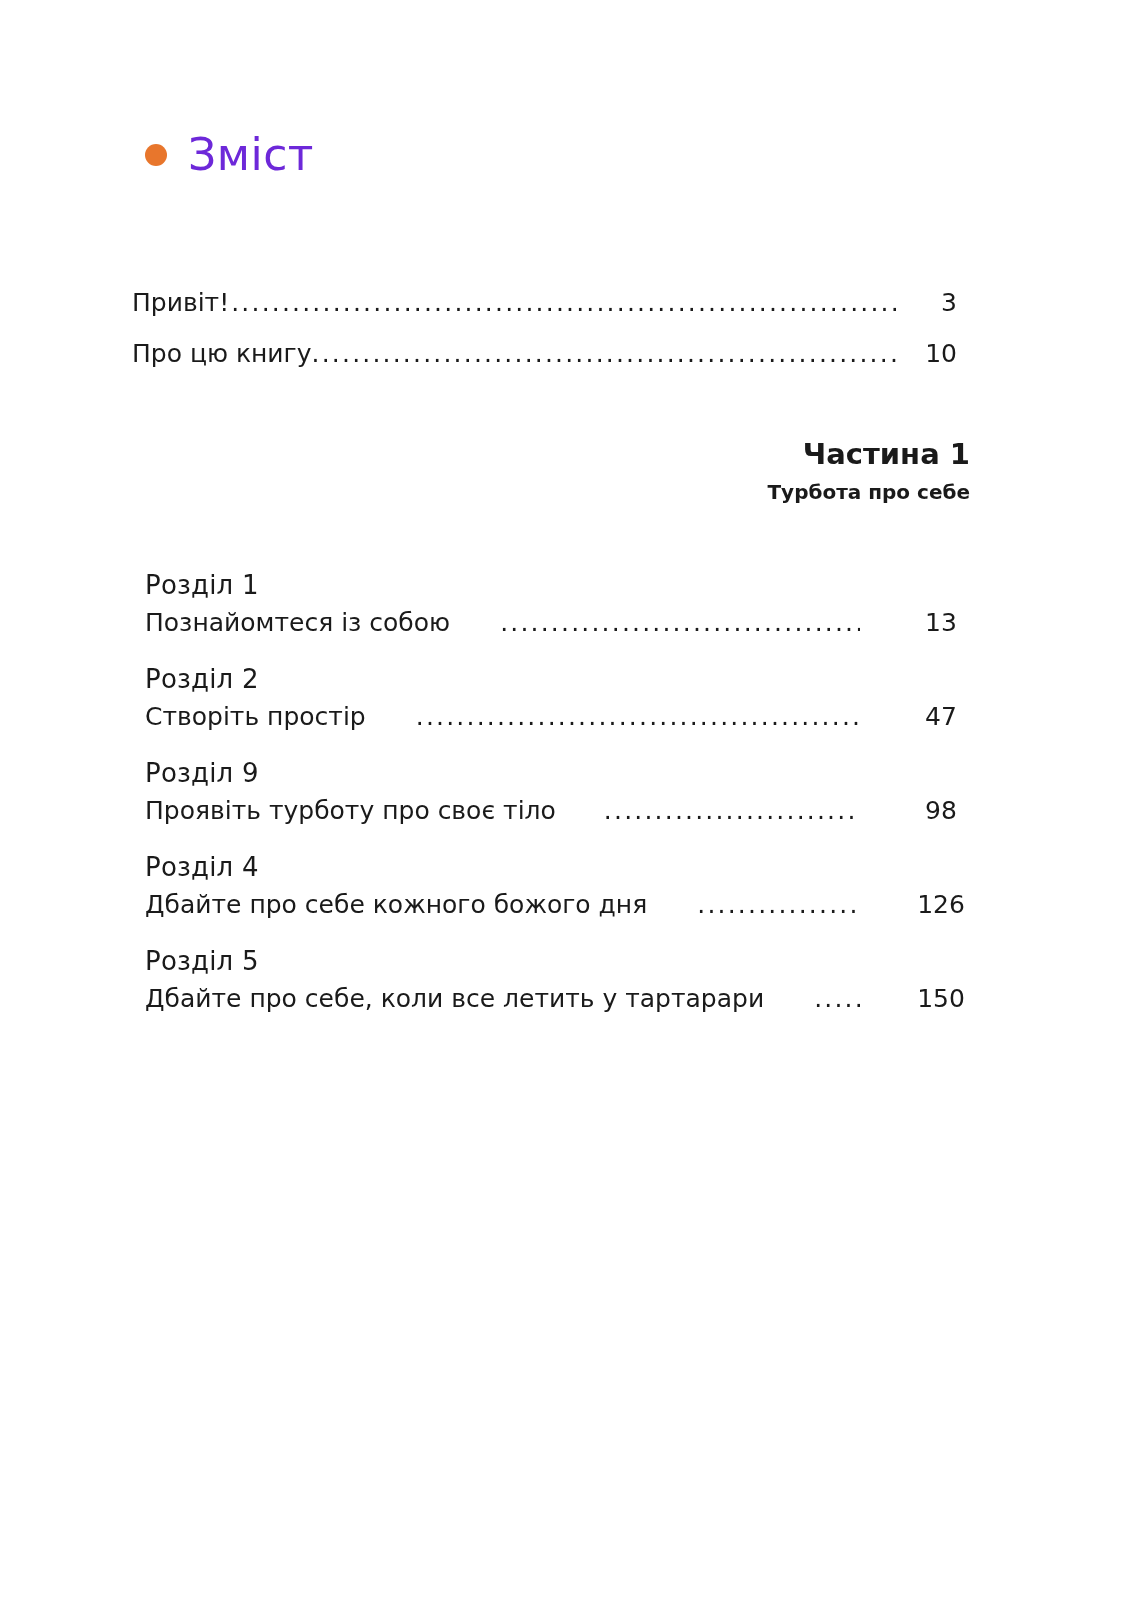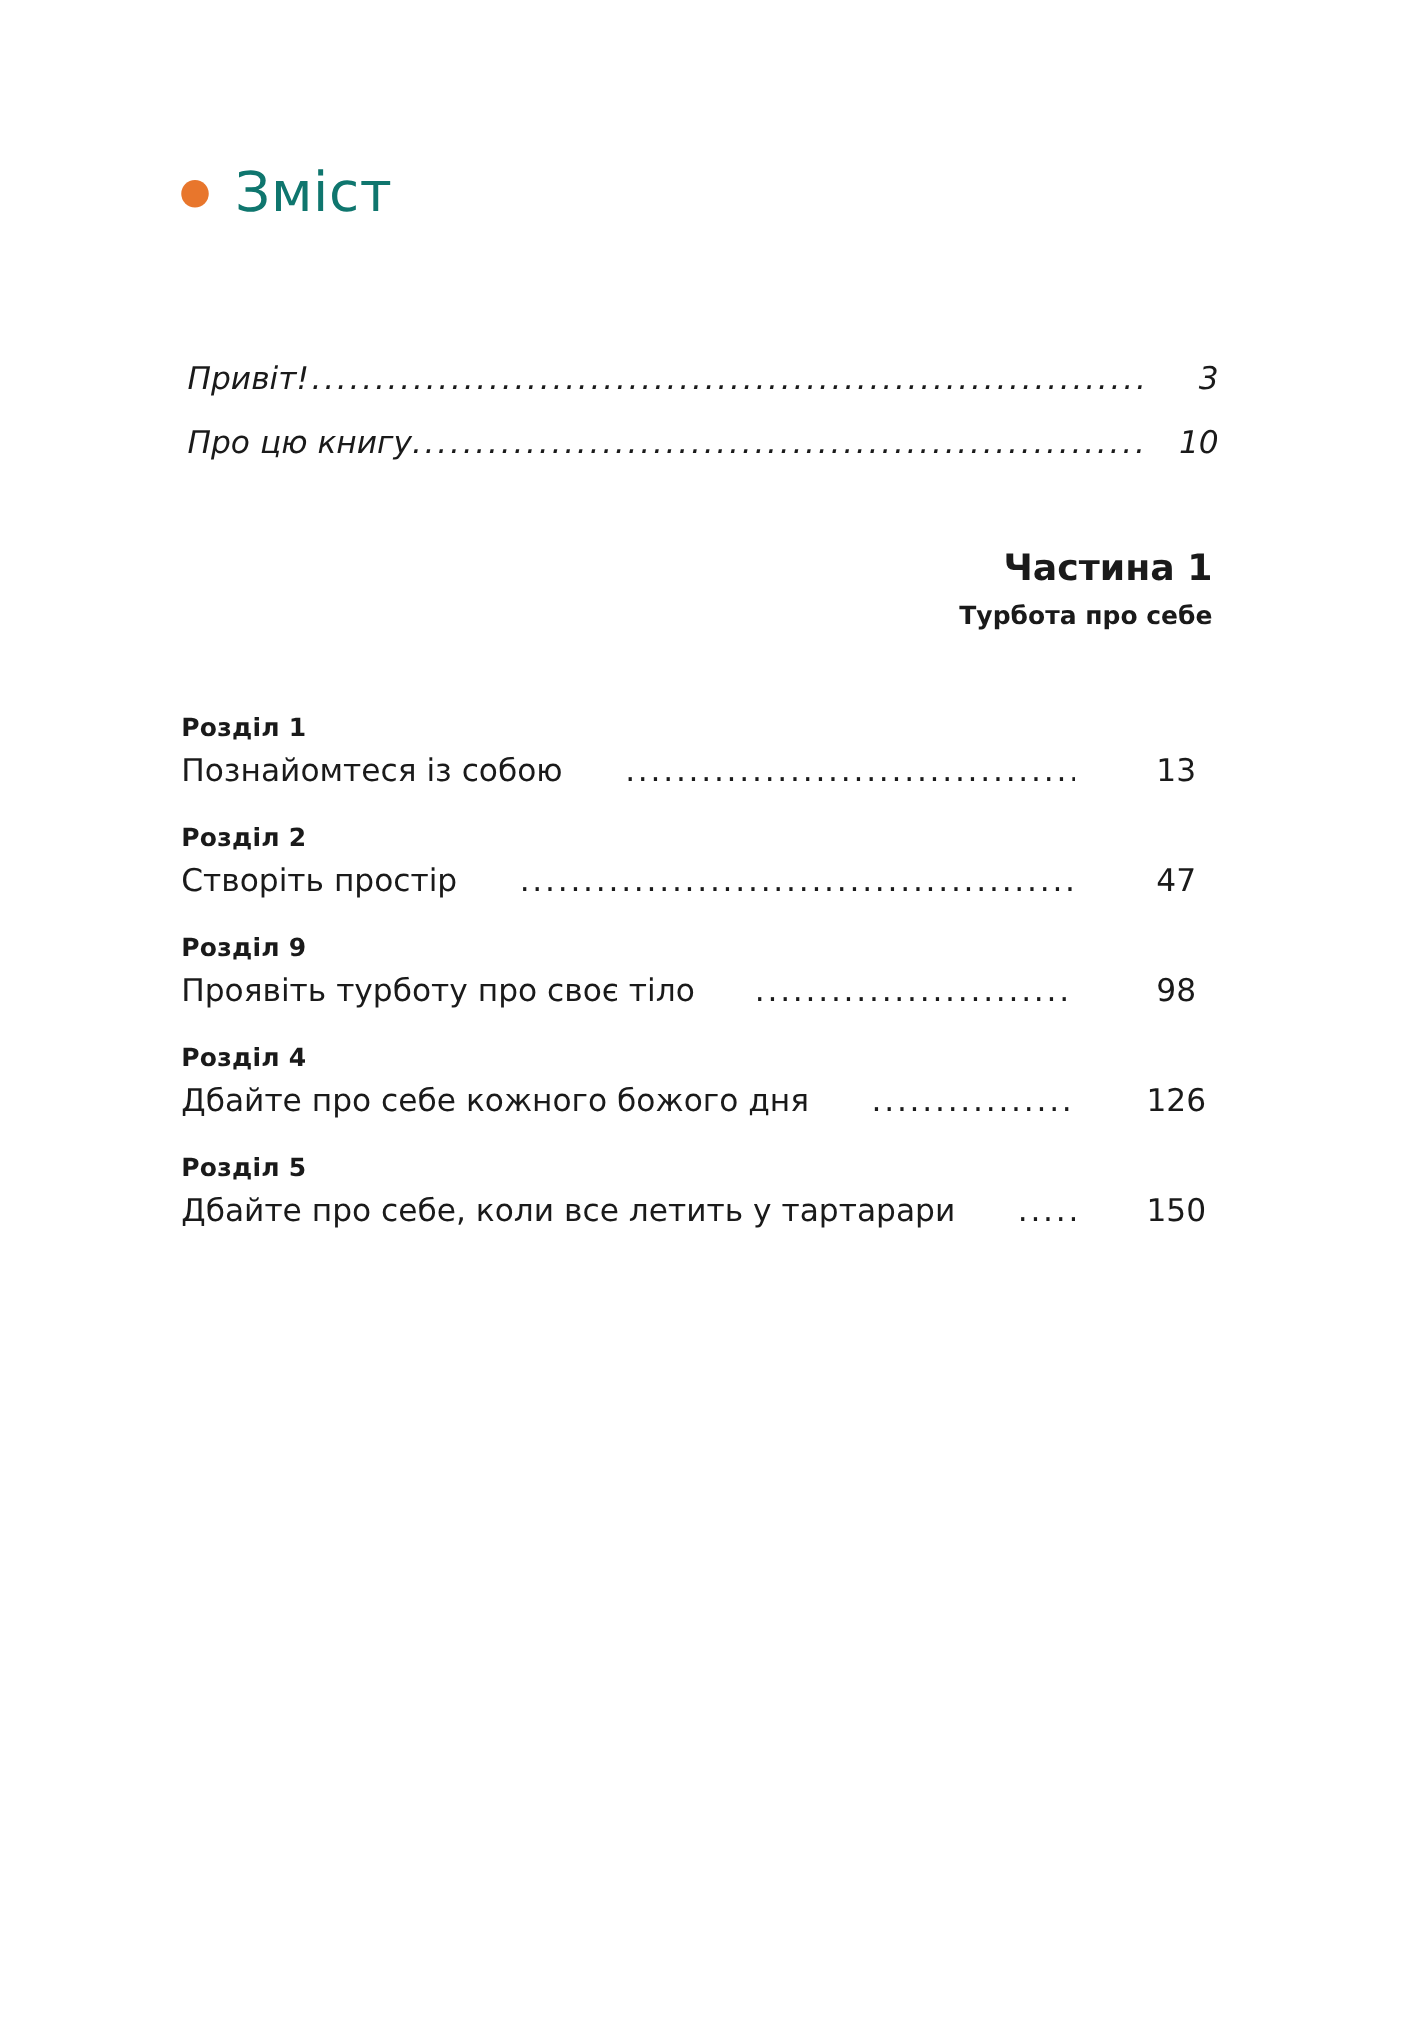--- a/index.html
+++ b/index.html
@@ -34,31 +34,30 @@
     height: 22px;
     border-radius: 50%;
     background: #e8762c;
     margin-right: 21px;
     flex: 0 0 auto;
   }
   .toc-title {
     font-size: 44px;
     font-weight: 400;
     letter-spacing: 0.5px;
-    color: #0f766e;
+    color: #6d28d9;
     line-height: 1;
   }
 
   
   .front-list {
     position: absolute;
-    left: 150px;
+    left: 132px;
     top: 290px;
     width: 825px;
-    font-style: italic;
   }
   .front-entry {
     display: flex;
     align-items: baseline;
     font-size: 25px;
     line-height: 1.0;
     margin-bottom: 26px;
     color: #1a1a1a;
   }
   .entry-label {
@@ -104,22 +103,22 @@
   .chapters {
     position: absolute;
     left: 145px;
     top: 570px;
     width: 825px;
   }
   .chapter-block {
     margin-bottom: 27px;
   }
   .chapter-number {
-    font-size: 20px;
-    font-weight: bold;
+    font-size: 26px;
+    font-weight: normal;
     margin-bottom: 8px;
     letter-spacing: 0.2px;
   }
   .chapter-line {
     display: flex;
     align-items: baseline;
     font-size: 25px;
     gap: 48px;
   }
   .chapter-name {

